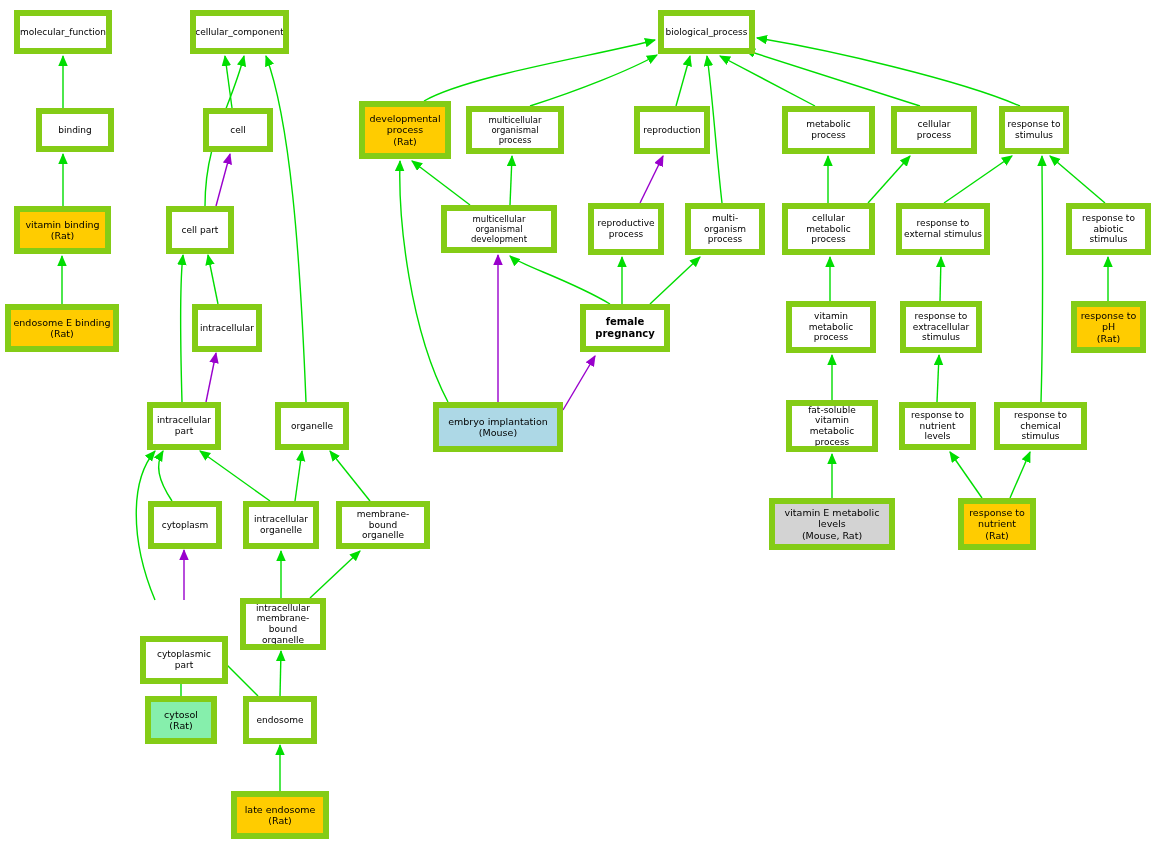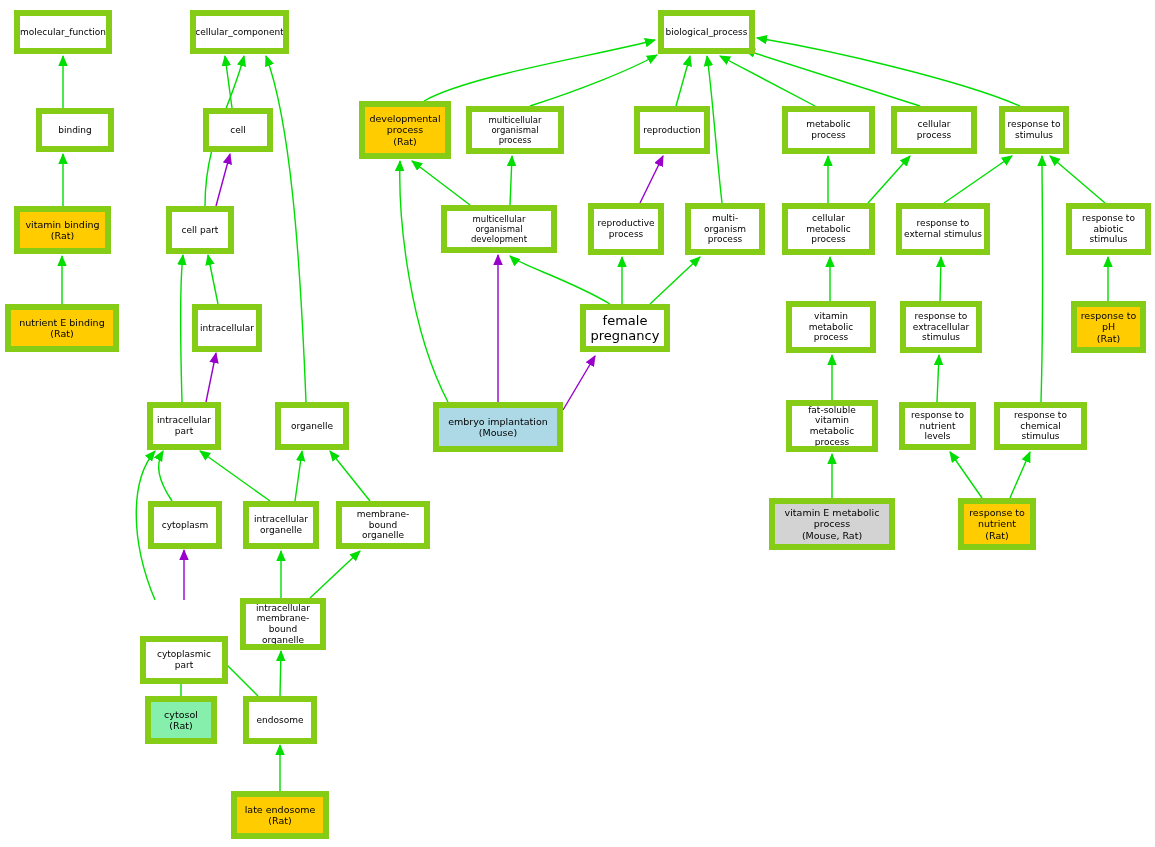--- a/index.html
+++ b/index.html
@@ -115,21 +115,21 @@
         <span class="lbl">molecular_function</span>
       </div>
       <div class="node" style="left: 24px; top: 108px; width: 78px; height: 44px; background: rgb(255, 255, 255); font-size: 9px; margin-left: 12px;">
         <span class="lbl">binding</span>
       </div>
       <div class="node" style="left: 14px; top: 206px; width: 97px; height: 48px; background: rgb(255, 204, 0); font-size: 9.5px;">
         <span class="lbl">vitamin binding
 (Rat)</span>
       </div>
       <div class="node" style="left: 5px; top: 304px; width: 114px; height: 48px; background: rgb(255, 204, 0); font-size: 9.5px;">
-        <span class="lbl">nutrient E binding
+        <span class="lbl">endosome E binding
 (Rat)</span>
       </div>
       <div class="node" style="left: 190px; top: 10px; width: 99px; height: 44px; background: rgb(255, 255, 255); font-size: 9px;">
         <span class="lbl">cellular_component</span>
       </div>
       <div class="node" style="left: 203px; top: 108px; width: 70px; height: 44px; background: rgb(255, 255, 255); font-size: 9px;">
         <span class="lbl">cell</span>
       </div>
       <div class="node" style="left: 166px; top: 206px; width: 68px; height: 48px; background: rgb(255, 255, 255); font-size: 9px;">
         <span class="lbl">cell part</span>
@@ -217,21 +217,21 @@
 process</span>
       </div>
       <div class="node" style="left: 896px; top: 203px; width: 94px; height: 52px; background: rgb(255, 255, 255); font-size: 9px;">
         <span class="lbl">response to
 external stimulus</span>
       </div>
       <div class="node" style="left: 1066px; top: 203px; width: 85px; height: 52px; background: rgb(255, 255, 255); font-size: 9px;">
         <span class="lbl">response to
 abiotic stimulus</span>
       </div>
-      <div class="node" style="left: 580px; top: 304px; width: 90px; height: 48px; background: rgb(255, 255, 255); font-size: 13px;">
+      <div class="node" style="left: 580px; top: 304px; width: 90px; height: 48px; background: rgb(255, 255, 255); font-size: 10px; font-weight: bold;">
         <span class="lbl">female pregnancy</span>
       </div>
       <div class="node" style="left: 786px; top: 301px; width: 90px; height: 52px; background: rgb(255, 255, 255); font-size: 9px;">
         <span class="lbl">vitamin metabolic
 process</span>
       </div>
       <div class="node" style="left: 900px; top: 301px; width: 82px; height: 52px; background: rgb(255, 255, 255); font-size: 9px;">
         <span class="lbl">response to
 extracellular
 stimulus</span>
@@ -253,21 +253,21 @@
       <div class="node" style="left: 899px; top: 402px; width: 77px; height: 48px; background: rgb(255, 255, 255); font-size: 9px;">
         <span class="lbl">response to
 nutrient levels</span>
       </div>
       <div class="node" style="left: 994px; top: 402px; width: 93px; height: 48px; background: rgb(255, 255, 255); font-size: 9px;">
         <span class="lbl">response to
 chemical stimulus</span>
       </div>
       <div class="node" style="left: 769px; top: 498px; width: 126px; height: 52px; background: rgb(211, 211, 211); font-size: 9.5px;">
         <span class="lbl">vitamin E metabolic
-process
+levels
 (Mouse, Rat)</span>
       </div>
       <div class="node" style="left: 958px; top: 498px; width: 78px; height: 52px; background: rgb(255, 204, 0); font-size: 9.5px;">
         <span class="lbl">response to
 nutrient
 (Rat)</span>
       </div>
     </div>
 </div>
 

